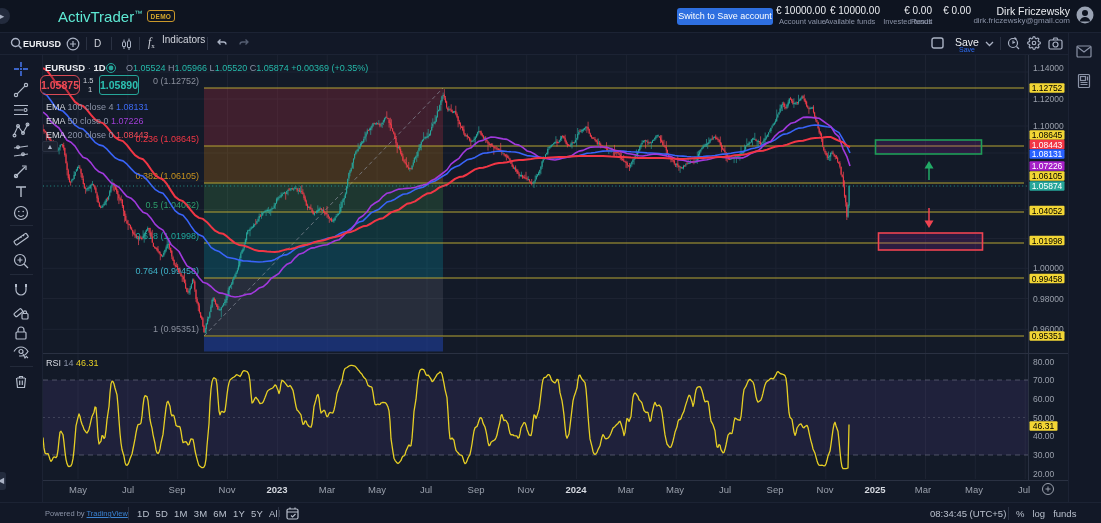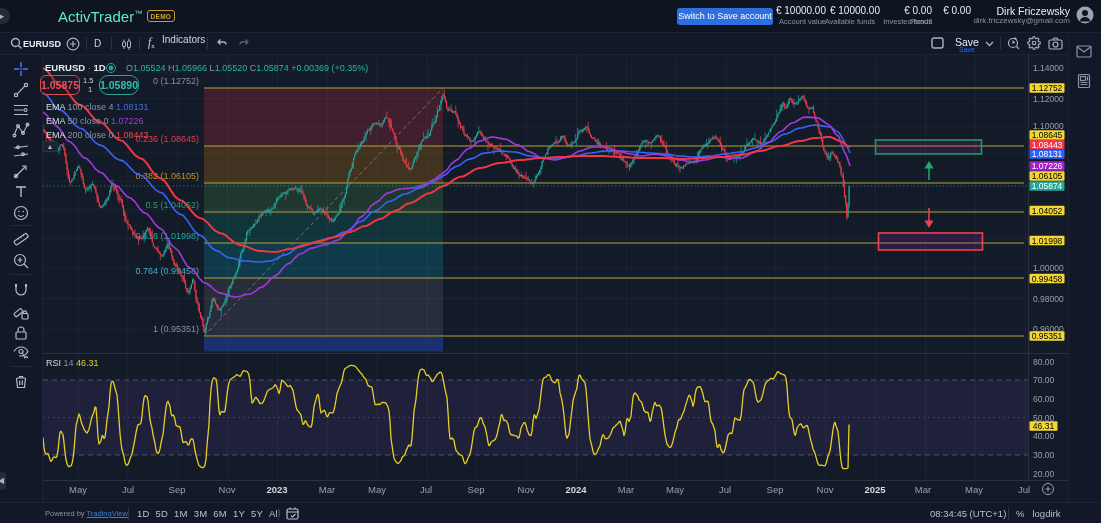--- a/index.html
+++ b/index.html
@@ -285,36 +285,36 @@
 <div id="bottombar">
   <div class="abs" style="left:45px;top:6px;font-size:7.5px;color:#8b93a7">Powered by <span style="color:#3b82d0;text-decoration:underline">TradingView</span></div>
   <div class="sep abs" style="left:128px;top:4px"></div>
   <div class="abs" style="left:137px;top:4.5px;font-size:9.5px;color:#b9c0cd;letter-spacing:0.2px"><span style="margin-right:6px">1D</span><span style="margin-right:6px">5D</span><span style="margin-right:6px">1M</span><span style="margin-right:6px">3M</span><span style="margin-right:6px">6M</span><span style="margin-right:6px">1Y</span><span style="margin-right:6px">5Y</span><span>All</span></div>
   <div class="sep abs" style="left:278px;top:4px"></div>
   <svg class="abs" style="left:286px;top:4px" width="13" height="13" viewBox="0 0 13 13" fill="none" stroke="#b9c0cd" stroke-width="1.2">
       <rect x="1" y="2" width="11" height="10" rx="1.5"></rect>
       <path d="M1 5h11M4 2V0.5M9 2V0.5"></path>
       <path d="M5 8.5l1.5 1.5 3-3" stroke-width="1.1"></path>
     </svg>
-  <div class="abs" style="left:930px;top:5px;font-size:9.5px;color:#b9c0cd">08:34:45 (UTC+1)</div>
+  <div class="abs" style="left:930px;top:5px;font-size:9.5px;color:#b9c0cd">08:34:45 (UTC+5)</div>
   <div class="sep abs" style="left:1008px;top:4px"></div>
-  <div class="abs" style="left:1016px;top:5px;font-size:9.5px;color:#b9c0cd"><span style="margin-right:8px">%</span><span style="">log</span><span>dirk</span></div>
+  <div class="abs" style="left:1016px;top:5px;font-size:9.5px;color:#b9c0cd"><span style="margin-right:8px">%</span><span style="margin-right:8px">log</span><span>funds</span></div>
 </div>
 
 <div class="abs" style="left:45px;top:62px;font-size:9.5px;color:#e8eaee;font-weight:bold;letter-spacing:0px">EURUSD <span style="color:#8b93a7;font-weight:normal">·</span> 1D</div>
 <svg class="abs" style="left:106px;top:63px" width="10" height="10" viewBox="0 0 10 10">
     <circle cx="5" cy="5" r="4.5" fill="none" stroke="#26a69a"></circle>
     <circle cx="5" cy="5" r="2.4" fill="#26a69a"></circle>
   </svg>
 <div class="abs" style="left:126px;top:63px;font-size:9px;color:#25b9aa;white-space:nowrap"><span style="color:#8b93a7">O</span>1.05524 <span style="color:#8b93a7">H</span>1.05966 <span style="color:#8b93a7">L</span>1.05520 <span style="color:#8b93a7">C</span>1.05874 +0.00369 (+0.35%)</div>
 
 <div class="abs" style="left:40px;top:75px;width:40px;height:20px;border:1.5px solid #d94b55;border-radius:6px;background:rgba(40,20,30,0.25);color:#ef4b56;font-size:10.5px;font-weight:bold;text-align:center;line-height:18px">1.05875</div>
 <div class="abs" style="left:83px;top:75.5px;width:14px;height:9px;color:#d1d4dc;font-size:7.5px;text-align:left">1.5</div>
 <div class="abs" style="left:83px;top:85px;width:14px;height:9px;color:#d1d4dc;font-size:7.5px;text-align:center">1</div>
-<div class="abs" style="left:99px;top:75px;width:40px;height:20px;border:1.5px solid #26a69a;border-radius:9px;background:rgba(20,40,40,0.25);color:#2cc0b2;font-size:10.5px;font-weight:bold;text-align:center;line-height:18px">1.05890</div>
+<div class="abs" style="left:99px;top:75px;width:40px;height:20px;border:1.5px solid #26a69a;border-radius:3px;background:rgba(20,40,40,0.25);color:#2cc0b2;font-size:10.5px;font-weight:bold;text-align:center;line-height:18px">1.05890</div>
 
 <div class="abs" style="left:46px;top:101.5px;font-size:9px;color:#d8dbe2">EMA <span style="color:#8b93a7">100 close 4</span> <span style="color:#3d6af2">1.08131</span></div>
 <div class="abs" style="left:46px;top:115.5px;font-size:9px;color:#d8dbe2">EMA <span style="color:#8b93a7">50 close 0</span> <span style="color:#a13fd6">1.07226</span></div>
 <div class="abs" style="left:46px;top:129.5px;font-size:9px;color:#d8dbe2">EMA <span style="color:#8b93a7">200 close 0</span> <span style="color:#ef4b56">1.08443</span></div>
 <div class="abs" style="left:42px;top:141px;width:16px;height:11px;background:#1c2230;border:1px solid #2a3142;border-radius:2px;color:#aab2c4;font-size:7px;text-align:center;line-height:10px">▲</div>
 
 <div class="abs" style="left:46px;top:358px;font-size:9px;color:#d8dbe2">RSI <span style="color:#8b93a7">14</span> <span style="color:#e6cf25">46.31</span></div>
 
 <div class="abs" style="left:-4px;top:472px;width:10px;height:18px;background:#232b3d;border-radius:3px;color:#aab2c4;font-size:8px;line-height:18px;text-align:center">◀</div>
 

